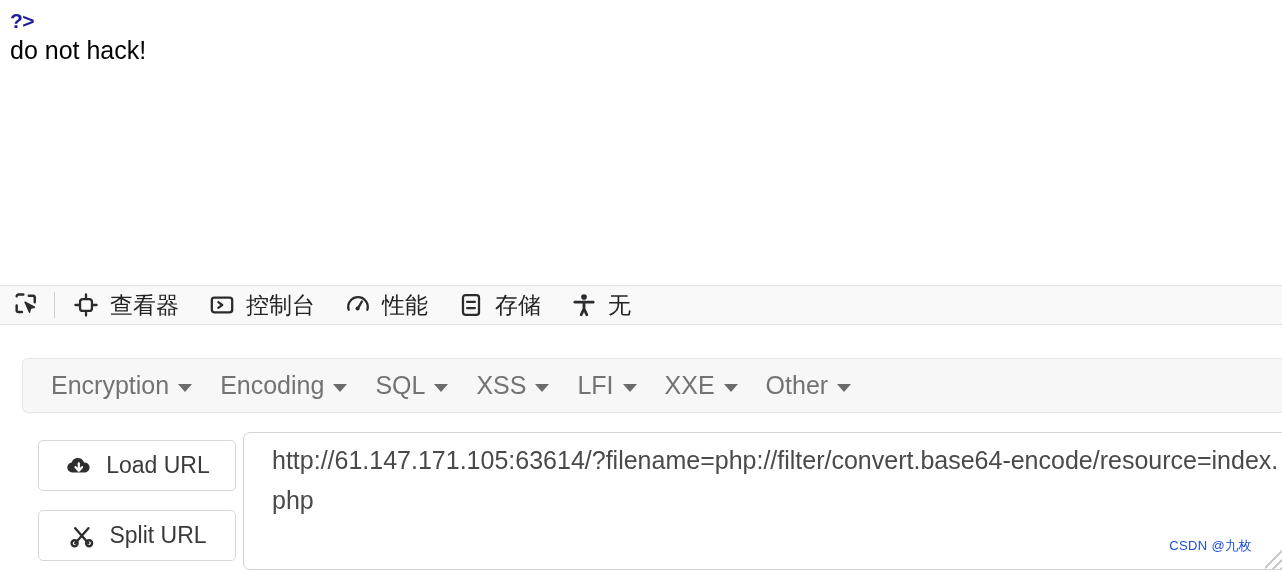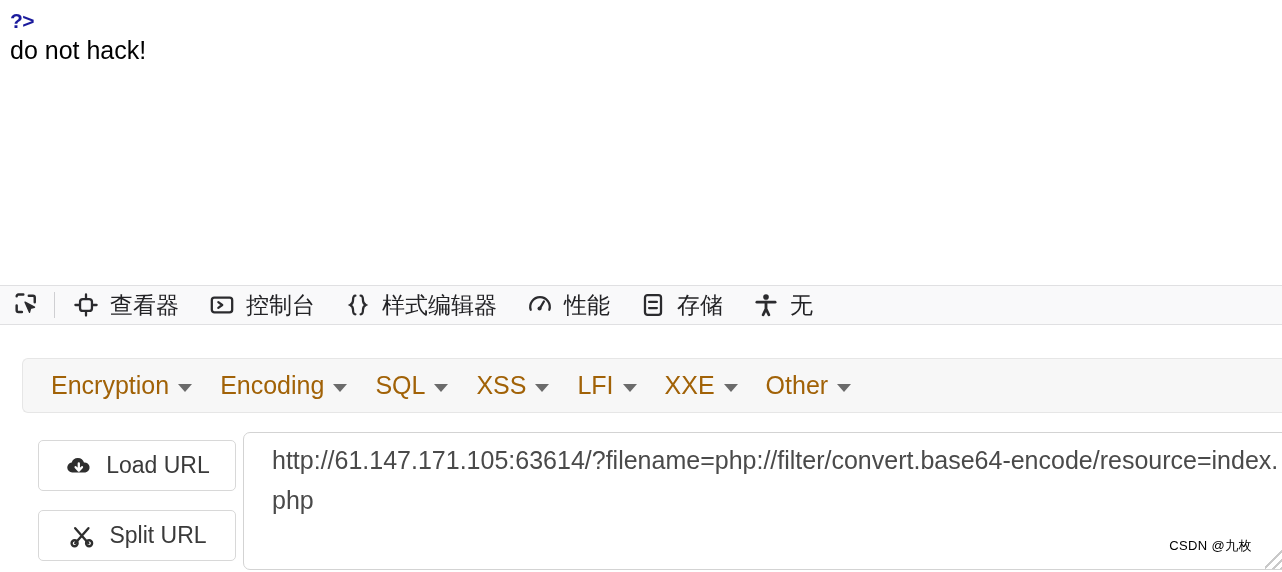--- a/index.html
+++ b/index.html
@@ -122,21 +122,21 @@
     display: flex;
     align-items: center;
     padding-left: 14px;
     white-space: nowrap;
   }
   .hb-menu-item {
     display: inline-flex;
     align-items: baseline;
     gap: 9px;
     padding: 0 14px;
-    color: #a16207;
+    color: #737373;
     font-size: 25px;
     line-height: 1;
     font-family: "Liberation Sans", sans-serif;
   }
   .caret {
     display: inline-block;
     width: 0; height: 0;
     border-left: 7px solid transparent;
     border-right: 7px solid transparent;
     border-top: 8px solid #6b6b6b;
@@ -216,21 +216,21 @@
     background:
       linear-gradient(135deg, transparent 0 44%, #c9c9c9 44% 52%, transparent 52% 100%),
       linear-gradient(135deg, transparent 0 64%, #c9c9c9 64% 72%, transparent 72% 100%),
       linear-gradient(135deg, transparent 0 84%, #c9c9c9 84% 92%, transparent 92% 100%);
   }
   #watermark {
     position: absolute;
     right: 36px;
     bottom: 14px;
     font-size: 13px;
-    color: #000000;
+    color: #1d4ed8;
     font-family: "Liberation Sans", sans-serif;
     letter-spacing: 0.4px;
     white-space: nowrap;
   }
 </style>
 </head>
 <body>
 
 <div id="page-content">
   <div class="php-tag">?&gt;</div>
@@ -265,29 +265,20 @@
       <svg width="26" height="26" viewBox="0 0 24 24">
         <rect x="2.6" y="5.2" width="18.8" height="13.6" rx="2.4" fill="none" stroke="#2b2b2e" stroke-width="2.1"></rect>
         <path d="M8.6 9.4l3.6 2.6-3.6 2.6" fill="none" stroke="#2b2b2e" stroke-width="2.1" stroke-linecap="round" stroke-linejoin="round"></path>
       </svg>
     </span>
     <span class="dt-label">控制台</span>
   </div>
 
 
 
-  <div class="dt-tab">
-    <span class="dt-icon">
-      <svg width="26" height="26" viewBox="0 0 24 24">
-        <path d="M9.6 3.4c-2.2 0-2.2 2.1-2.2 4.2s-.7 3.4-2.6 4.4c1.9 1 2.6 2.3 2.6 4.4s0 4.2 2.2 4.2" fill="none" stroke="#2b2b2e" stroke-width="2.1" stroke-linecap="round"></path>
-        <path d="M14.4 3.4c2.2 0 2.2 2.1 2.2 4.2s.7 3.4 2.6 4.4c-1.9 1-2.6 2.3-2.6 4.4s0 4.2-2.2 4.2" fill="none" stroke="#2b2b2e" stroke-width="2.1" stroke-linecap="round"></path>
-      </svg>
-    </span>
-    <span class="dt-label">样式编辑器</span>
-  </div>
 
   <div class="dt-tab">
     <span class="dt-icon">
       <svg width="26" height="26" viewBox="0 0 24 24">
         <path d="M3.4 16.4a9 9 0 1 1 17.2 0" fill="none" stroke="#2b2b2e" stroke-width="2.1" stroke-linecap="round"></path>
         <path d="M15.6 8.8l-3.3 5.6" fill="none" stroke="#2b2b2e" stroke-width="2.1" stroke-linecap="round"></path>
         <circle cx="11.6" cy="15.2" r="1.9" fill="#2b2b2e"></circle>
       </svg>
     </span>
     <span class="dt-label">性能</span>

